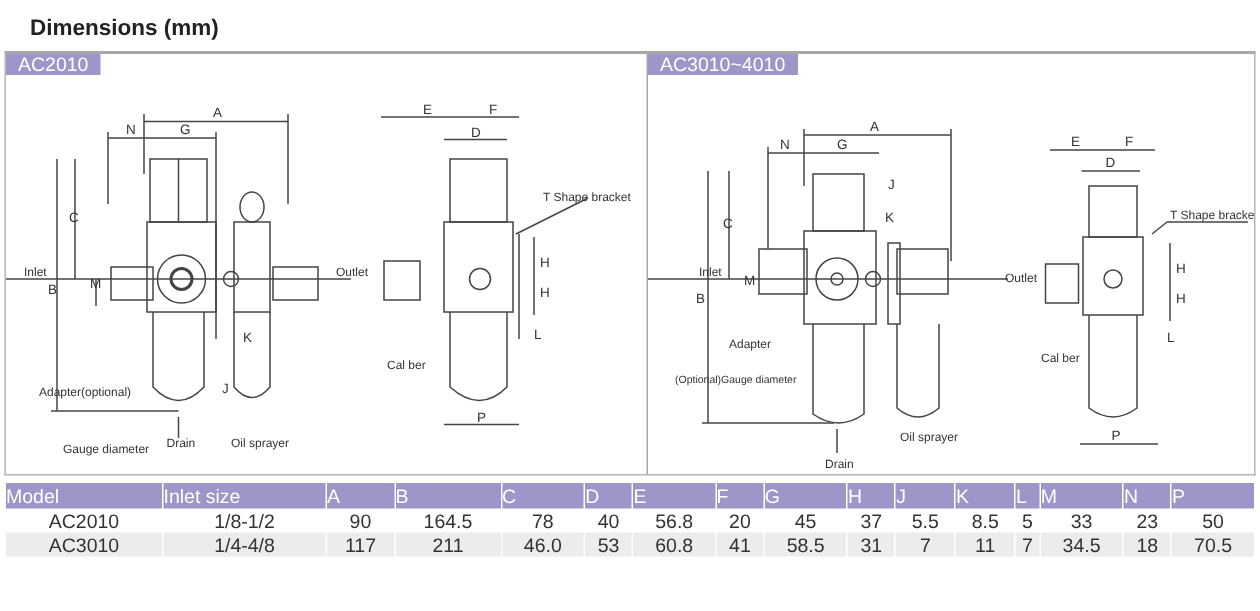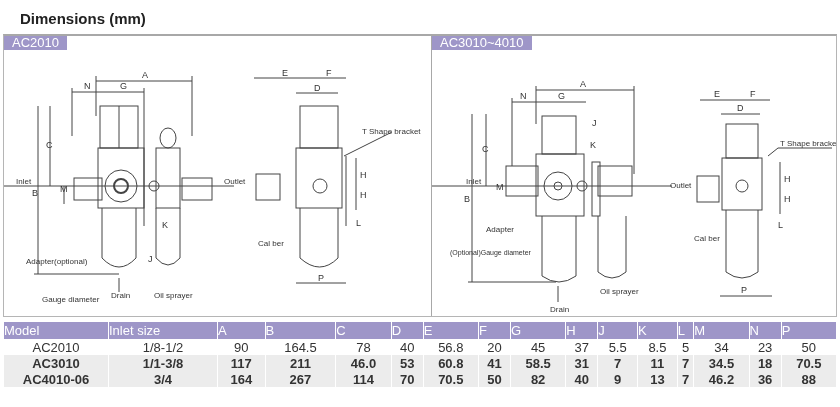--- a/index.html
+++ b/index.html
@@ -6,21 +6,21 @@
   body{width:840px;height:407px;position:relative;overflow:hidden;font-family:"Liberation Sans",sans-serif;color:#333;}
   .title{position:absolute;left:20px;top:10px;font-size:15px;font-weight:bold;color:#222;}
   .panels{position:absolute;left:3px;top:34px;width:832px;height:280px;border:1px solid #b5b5b5;border-top:2px solid #a8a8a8;}
   .divider{position:absolute;left:427px;top:0;width:1px;height:100%;background:#a8a8a8;}
   .tag{position:absolute;top:0;height:14px;line-height:14px;background:#9e96c8;color:#fff;font-size:13px;padding:0 8px;}
   svg.dwg{position:absolute;top:0;}
   svg text{font-family:"Liberation Sans",sans-serif;fill:#333;}
   .tbl{position:absolute;left:3px;top:322px;width:834px;border-collapse:separate;border-spacing:1px 0;font-size:13px;}
   .tbl th{background:#9e96c8;color:#fff;font-weight:normal;height:17px;padding:0;text-align:left;}
   .tbl td{height:16px;padding:0;text-align:center;color:#333;}
-  .tbl tr.alt td{background:#ececec;font-weight:bold;}
+  .tbl tr.alt td{background:#ececec;}
 </style>
 </head>
 <body>
 
 <div class="title">Dimensions (mm)</div>
 
 <div class="panels">
   <div class="divider"></div>
   <div class="tag" style="left:0;">AC2010</div>
   <div class="tag" style="left:428px;">AC3010~4010</div>
@@ -187,54 +187,36 @@
         <td>164.5</td>
         <td>78</td>
         <td>40</td>
         <td>56.8</td>
         <td>20</td>
         <td>45</td>
         <td>37</td>
         <td>5.5</td>
         <td>8.5</td>
         <td>5</td>
-        <td>34</td>
+        <td>33</td>
         <td>23</td>
         <td>50</td>
       </tr>
       <tr class="alt">
         <td>AC3010</td>
-        <td>1/1-3/8</td>
+        <td>1/4-4/8</td>
         <td>117</td>
         <td>211</td>
         <td>46.0</td>
         <td>53</td>
         <td>60.8</td>
         <td>41</td>
         <td>58.5</td>
         <td>31</td>
         <td>7</td>
         <td>11</td>
         <td>7</td>
         <td>34.5</td>
         <td>18</td>
         <td>70.5</td>
       </tr>
-      <tr class="alt">
-        <td>AC4010-06</td>
-        <td>3/4</td>
-        <td>164</td>
-        <td>267</td>
-        <td>114</td>
-        <td>70</td>
-        <td>70.5</td>
-        <td>50</td>
-        <td>82</td>
-        <td>40</td>
-        <td>9</td>
-        <td>13</td>
-        <td>7</td>
-        <td>46.2</td>
-        <td>36</td>
-        <td>88</td>
-      </tr>
     </tbody>
 </table>
 
 </body></html>

